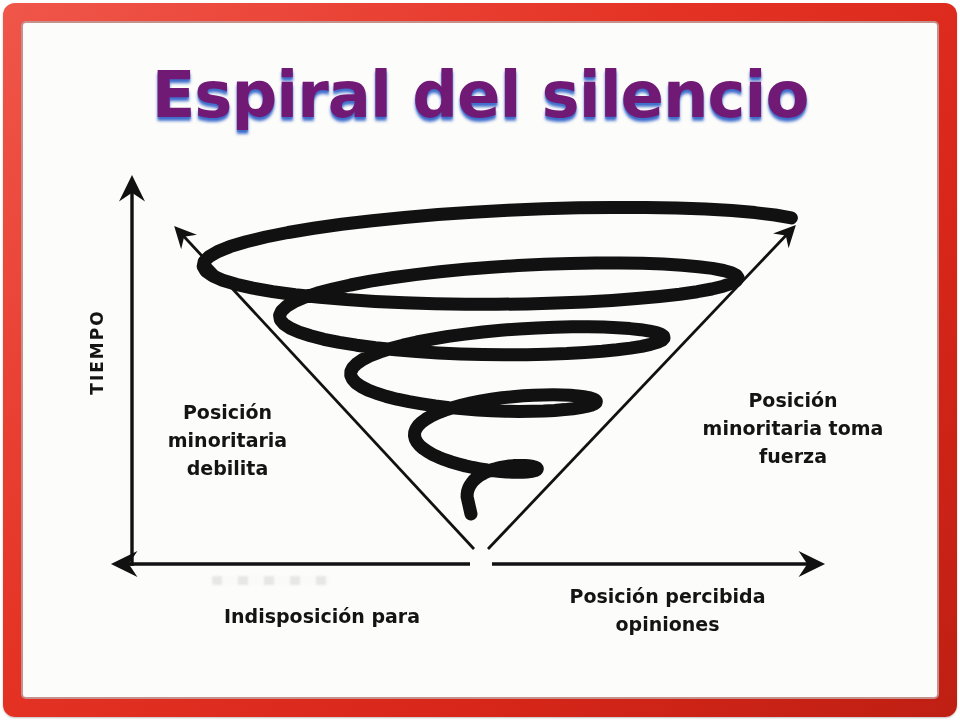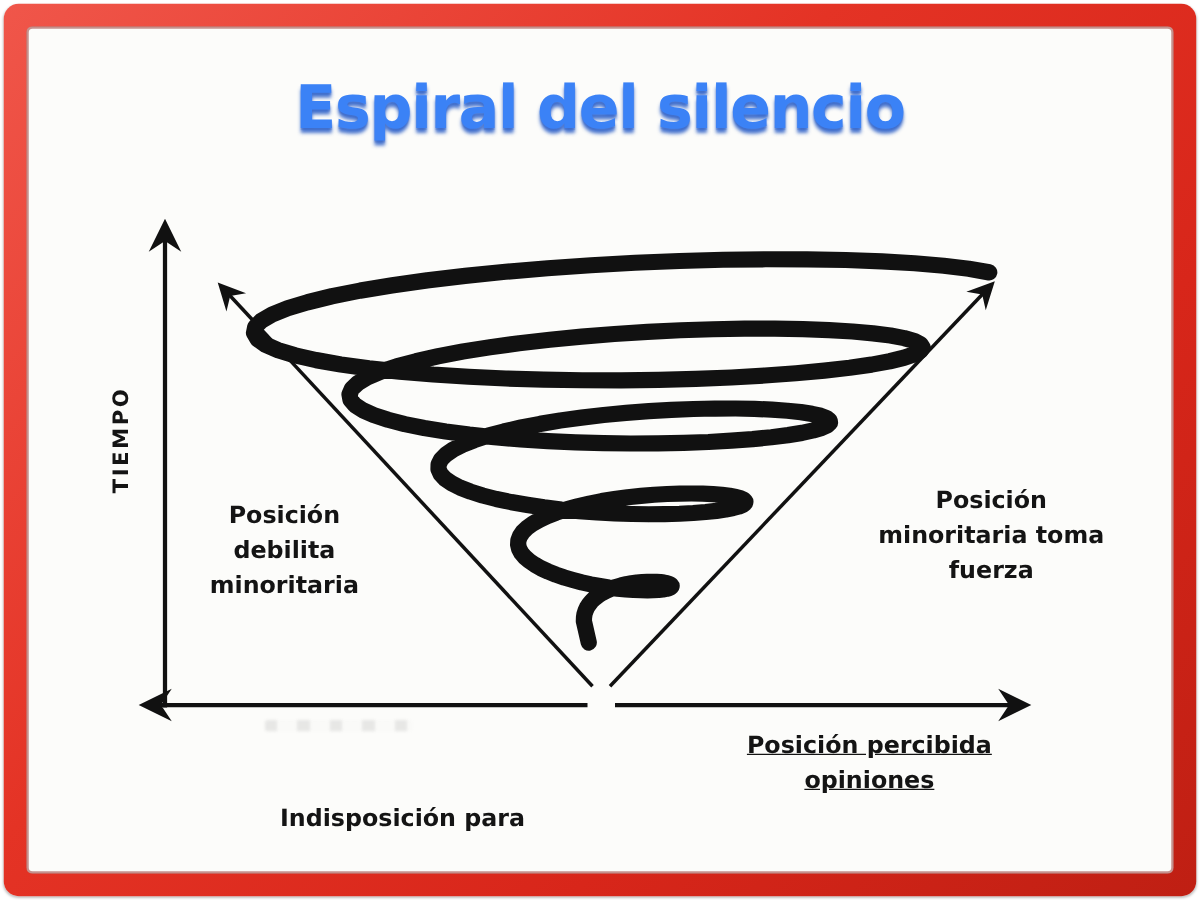--- a/index.html
+++ b/index.html
@@ -18,43 +18,43 @@
   .canvas{
     position:absolute;inset:18px;
     background:#fcfcfa;
     border-radius:5px;
     border:2px solid rgba(130,15,8,0.45);
   }
   
   .title{
     position:absolute;left:0;right:0;top:58px;
     text-align:center;
-    font-size:48px;font-weight:800;letter-spacing:-1px;
-    color:#3b82f6;
+    font-size:64px;font-weight:800;letter-spacing:-1px;
+    color:#701a75;
     text-shadow:0 4px 3px rgba(47,98,200,0.85),0 2px 1px rgba(47,98,200,0.45);
   }
   
   .tiempo{
     position:absolute;left:97px;top:352px;
     transform:translate(-50%,-50%) rotate(-90deg);
     font-size:17px;font-weight:700;letter-spacing:2px;color:#141414;
     white-space:nowrap;
   }
   
   svg.diagram{position:absolute;inset:0;width:960px;height:720px;}
   
   .ann{
     position:absolute;text-align:center;
     font-size:19px;font-weight:700;color:#141414;line-height:28px;
     white-space:nowrap;
   }
   .ann-left{left:120px;top:398px;width:215px;}
   .ann-right{left:683px;top:386px;width:220px;}
-  .ann-bottom-left{left:192px;top:602px;width:260px;margin-top:39px;}
-  .ann-bottom-right{left:573px;top:582px;width:245px;text-decoration:underline;}
+  .ann-bottom-left{left:192px;top:602px;width:260px;}
+  .ann-bottom-right{left:545px;top:582px;width:245px;}
   
   .ghost{
     position:absolute;left:212px;top:576px;width:118px;height:9px;
     background:repeating-linear-gradient(90deg,
       rgba(120,120,120,0.35) 0 10px,rgba(200,200,200,0.10) 10px 26px);
     filter:blur(1.1px);opacity:0.45;border-radius:2px;
   }
 </style>
 </head>
 <body>
@@ -80,22 +80,22 @@
   <line x1="474" y1="549" x2="177" y2="229" stroke="#111" stroke-width="2.8" marker-end="url(#arrow)"></line>
   <line x1="488" y1="549" x2="793" y2="228" stroke="#111" stroke-width="2.8" marker-end="url(#arrow)"></line>
 
   <path id="spiral-path" d="M791.4,217.9 L775.0,215.0 L755.0,212.6 L731.7,210.6 L705.5,209.1 L676.6,208.0 L645.5,207.5 L612.6,207.4 L578.5,207.8 L543.5,208.8 L508.1,210.2 L472.8,212.2 L438.1,214.6 L404.4,217.4 L372.1,220.7 L341.7,224.3 L313.6,228.3 L288.1,232.5 L265.5,237.0 L246.1,241.8 L230.1,246.6 L217.7,251.6 L209.1,256.6 L204.2,261.5 L203.2,266.4 L206.0,271.2 L212.5,275.8 L222.6,280.2 L236.1,284.3 L252.9,288.1 L272.7,291.6 L295.1,294.7 L319.8,297.3 L346.6,299.6 L375.0,301.4 L404.6,302.8 L435.0,303.7 L465.8,304.2 L496.6,304.3 L527.0,303.9 L556.6,303.1 L585.0,302.0 L611.9,300.4 L636.8,298.6 L659.5,296.5 L679.7,294.2 L697.2,291.7 L711.8,289.0 L723.2,286.2 L731.5,283.4 L736.4,280.6 L738.1,277.9 L736.4,275.3 L731.5,272.8 L723.4,270.5 L712.4,268.4 L698.5,266.7 L682.1,265.2 L663.3,264.1 L642.4,263.3 L619.7,262.9 L595.6,262.9 L570.4,263.4 L544.4,264.2 L518.0,265.5 L491.5,267.2 L465.3,269.3 L439.8,271.8 L415.3,274.6 L392.0,277.8 L370.3,281.2 L350.5,285.0 L332.8,289.0 L317.3,293.1 L304.4,297.4 L294.0,301.9 L286.4,306.4 L281.6,310.9 L279.6,315.4 L280.4,319.8 L284.0,324.1 L290.3,328.2 L299.1,332.1 L310.4,335.8 L323.8,339.3 L339.3,342.4 L356.6,345.2 L375.4,347.7 L395.5,349.8 L416.6,351.5 L438.3,352.9 L460.5,353.9 L482.7,354.5 L504.7,354.8 L526.3,354.7 L547.0,354.3 L566.7,353.6 L585.1,352.5 L602.0,351.3 L617.1,349.8 L630.4,348.1 L641.6,346.3 L650.6,344.3 L657.4,342.3 L661.9,340.3 L664.0,338.2 L663.7,336.3 L661.2,334.4 L656.5,332.6 L649.6,331.1 L640.7,329.7 L629.9,328.6 L617.4,327.7 L603.5,327.1 L588.3,326.8 L572.0,326.8 L554.8,327.2 L537.1,327.9 L519.0,328.9 L500.9,330.3 L482.9,332.0 L465.2,334.1 L448.2,336.4 L432.1,339.1 L416.9,342.0 L403.0,345.2 L390.5,348.5 L379.5,352.1 L370.2,355.8 L362.6,359.6 L356.8,363.6 L352.9,367.5 L350.9,371.5 L350.8,375.4 L352.5,379.2 L356.0,383.0 L361.3,386.6 L368.1,390.1 L376.4,393.3 L386.1,396.4 L397.0,399.2 L409.0,401.7 L421.8,403.9 L435.2,405.9 L449.1,407.6 L463.3,408.9 L477.6,410.0 L491.8,410.7 L505.6,411.2 L519.0,411.4 L531.7,411.3 L543.6,411.0 L554.6,410.4 L564.5,409.6 L573.1,408.7 L580.5,407.6 L586.6,406.4 L591.2,405.2 L594.4,403.8 L596.1,402.5 L596.3,401.2 L595.2,399.9 L592.6,398.7 L588.8,397.6 L583.7,396.7 L577.5,395.9 L570.3,395.3 L562.1,394.9 L553.2,394.8 L543.7,394.9 L533.6,395.2 L523.2,395.8 L512.7,396.7 L502.1,397.8 L491.5,399.3 L481.3,400.9 L471.4,402.9 L462.0,405.1 L453.2,407.5 L445.1,410.1 L437.8,412.9 L431.5,415.9 L426.1,419.0 L421.7,422.2 L418.3,425.5 L416.0,428.9 L414.7,432.3 L414.5,435.7 L415.3,439.1 L417.1,442.4 L419.8,445.6 L423.4,448.7 L427.8,451.7 L432.8,454.6 L438.5,457.2 L444.7,459.7 L451.4,462.0 L458.3,464.0 L465.4,465.9 L472.7,467.5 L479.9,468.8 L487.1,470.0 L494.0,470.9 L500.6,471.5 L506.9,472.0 L512.7,472.2 L518.0,472.3 L522.7,472.2 L526.9,472.0 L530.3,471.6 L533.1,471.1 L535.2,470.5 L536.5,469.9 L537.2,469.2 L537.3,468.5 L536.6,467.8 L535.4,467.2 L533.5,466.6 L531.2,466.1 L528.4,465.7 L525.2,465.5 L521.6,465.4 L517.8,465.4 L513.7,465.6 L509.5,466.0 L505.3,466.6 L501.0,467.4 L496.8,468.4 L492.7,469.6 L488.8,471.0 L485.1,472.6 L481.7,474.4 L478.6,476.4 L475.8,478.5 L473.4,480.8 L471.4,483.3 L469.7,485.8 L468.5,488.5 L467.6,491.2 L467.2,494.0 L467.1,496.9 L471,514" fill="none" stroke="#111" stroke-width="13" stroke-linecap="round" stroke-linejoin="round"></path>
 </svg>
 
 <div class="tiempo">TIEMPO</div>
 
 <div class="ann ann-left">
   <div>Posición</div>
+  <div>minoritaria</div>
   <div>debilita</div>
-  <div>minoritaria</div>
 </div>
 
 <div class="ann ann-right">
   <div>Posición</div>
   <div>minoritaria toma</div>
   <div>fuerza</div>
 </div>
 
 <div class="ghost"></div>
 

